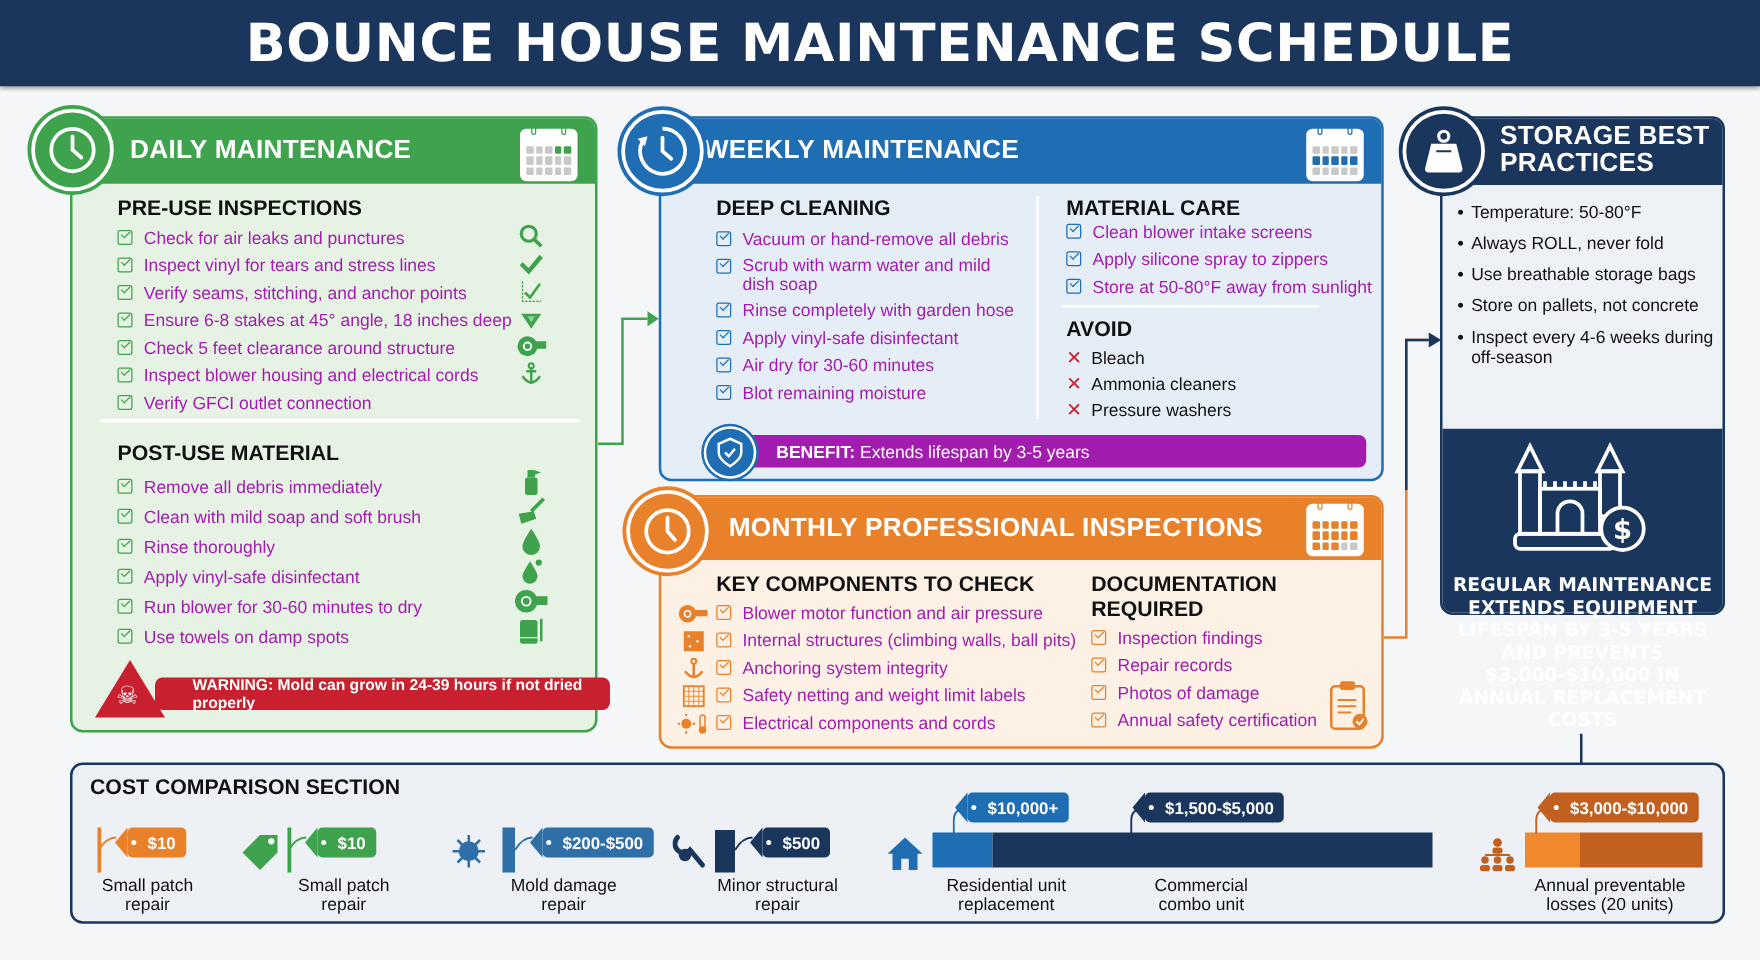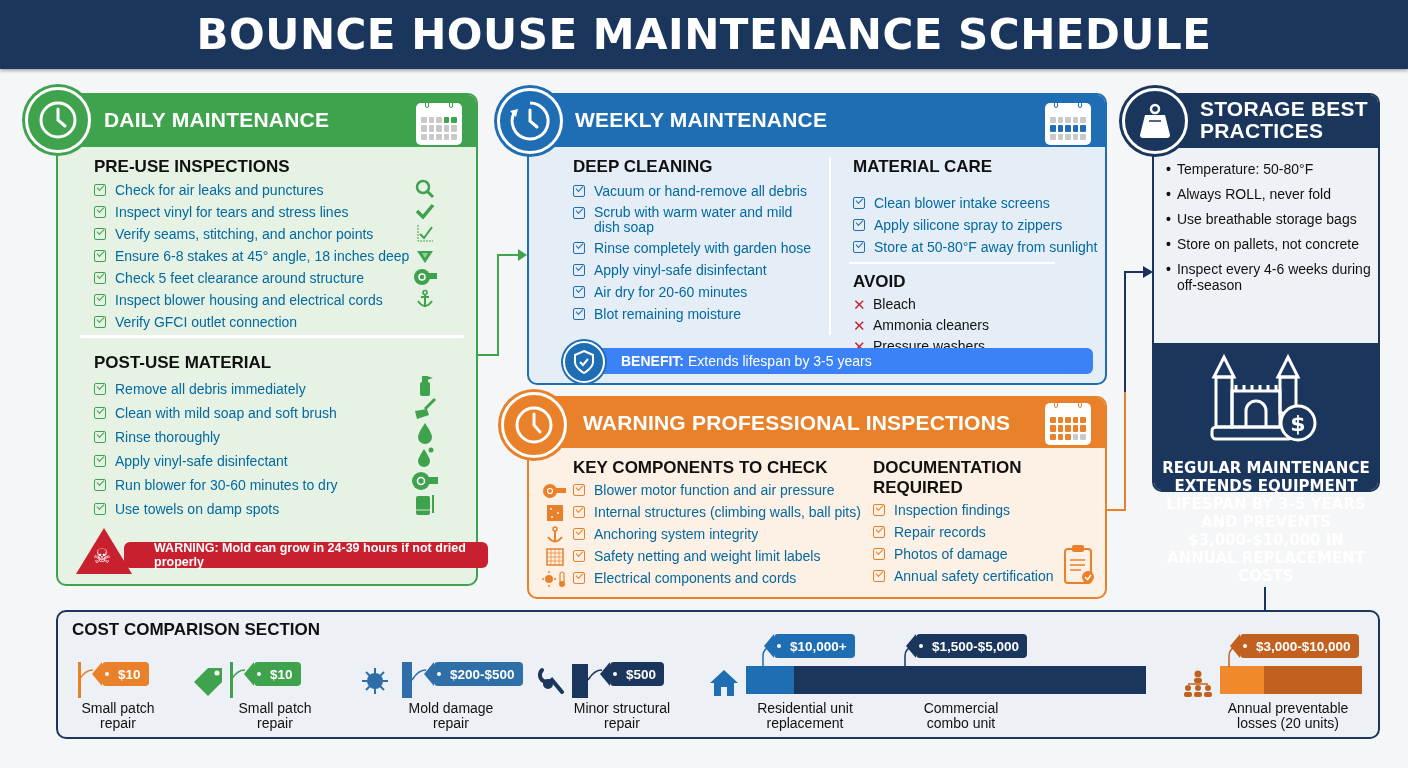--- a/index.html
+++ b/index.html
@@ -44,21 +44,21 @@
   .cal-icon .cal-grid { position:absolute; left:5px; top:14px; right:5px; bottom:5px;
     display:grid; grid-template-columns: repeat(5, 1fr); gap:2px; }
   .cal-icon .cal-grid span { background:#c9c9c9; border-radius:1px; }
   .cal-icon .cal-rings { position:absolute; top:-4px; left:9px; right:9px; height:8px; display:flex; justify-content:space-between; }
   .cal-icon .cal-rings i { width:4px; height:9px; border:1.5px solid #fff; border-radius:2px; }
 
   .section-title { font-size: 17px; font-weight: 700; color: #111; font-family: "Liberation Sans", sans-serif; }
   .check-list { list-style: none; }
   .check-list li {
     display: flex; align-items: flex-start; font-size: 14px; line-height: 17px;
-    color: #0369a1; margin-bottom: 5px;
+    color: #a21caf; margin-bottom: 5px;
   }
   .cb {
     flex: 0 0 auto; width: 12px; height: 12px; border: 1.5px solid; border-radius: 2px;
     margin-right: 9px; margin-top: 2px; position: relative;
   }
   .cb::after {
     content: ""; position: absolute; left: 2px; top: 0px; width: 6px; height: 3px;
     border-left: 1.5px solid; border-bottom: 1.5px solid; border-color: inherit;
     transform: rotate(-45deg);
   }
@@ -84,21 +84,21 @@
   }
   .warning-skull { position: absolute; left: 35px; top: 449px; color: #fff; font-size: 20px; }
 
   
   #weekly { left: 527px; top: 93px; width: 580px; height: 292px; border-color: #1f6db3; background: #e5eef7; }
   #weekly .panel-head { background: #1f6db3; }
   #weekly .cb { border-color: #1f6db3; color: #1f6db3; }
   .weekly-clock { left: -32px; top: -7px; background: #1f6db3; box-shadow: 0 0 0 3px #1f6db3; }
   .benefit-bar {
     position: absolute; left: 44px; top: 253px; width: 520px; height: 26px;
-    background: #3b82f6; border-radius: 6px; color: #fff; font-size: 14px;
+    background: #a21caf; border-radius: 6px; color: #fff; font-size: 14px;
     display: flex; align-items: center; padding-left: 48px;
   }
   .benefit-bar b { margin-right: 4px; }
   .shield-badge {
     position: absolute; left: 34px; top: 246px; width: 42px; height: 42px; border-radius: 50%;
     background: #1f6db3; border: 2px solid #fff; box-shadow: 0 0 0 2px #1f6db3;
     display:flex; align-items:center; justify-content:center;
   }
   .x-list { list-style: none; }
   .x-list li { font-size: 14px; line-height: 17px; margin-bottom: 4px; display:flex; align-items:center; }
@@ -326,21 +326,21 @@
 
   <div class="warning-tri"></div>
   <div class="warning-skull">☠</div>
   <div class="warning-bar" style="left:66px;">
     <span>WARNING: Mold can grow in 24-39 hours if not dried properly</span>
   </div>
 </div>
 
 <div class="panel" id="weekly">
   <div class="panel-head">
-    <span class="ptitle" style="left:46px;text-align:right;">WEEKLY MAINTENANCE</span>
+    <span class="ptitle" style="left:34px;text-align:right;">WEEKLY MAINTENANCE</span>
     <div class="cal-icon" style="right:14px;">
       <div class="cal-rings">
           <i style="border-color:#1f6db3"></i>
           <i style="border-color:#1f6db3"></i>
         </div>
       <div class="cal-grid">
           <span></span>
           <span></span>
           <span></span>
           <span></span>
@@ -380,32 +380,32 @@
       <li>
           <span class="cb"></span>
           <span>Rinse completely with garden hose</span>
         </li>
       <li>
           <span class="cb"></span>
           <span>Apply vinyl-safe disinfectant</span>
         </li>
       <li>
           <span class="cb"></span>
-          <span>Air dry for 20-60 minutes</span>
+          <span>Air dry for 30-60 minutes</span>
         </li>
       <li>
           <span class="cb"></span>
           <span>Blot remaining moisture</span>
         </li>
     </ul>
   </div>
   <div style="position:absolute;left:300px;top:62px;width:2px;height:178px;background:#fff;"></div>
 
   <div style="position:absolute;left:324px;top:62px;width:250px;">
-    <div class="section-title" style="margin-bottom:18px;">MATERIAL CARE</div>
+    <div class="section-title" style="margin-bottom:0;">MATERIAL CARE</div>
     <ul class="check-list">
       <li>
           <span class="cb"></span>
           <span>Clean blower intake screens</span>
         </li>
       <li>
           <span class="cb"></span>
           <span>Apply silicone spray to zippers</span>
         </li>
       <li>
@@ -438,21 +438,21 @@
   <div class="shield-badge">
     <svg width="24" height="26">
         <path d="M12,2 L21,6 L21,13 C21,19 12,24 12,24 C12,24 3,19 3,13 L3,6 Z" fill="none" stroke="#fff" stroke-width="2"></path>
         <polyline points="8,13 11,16 16,10" fill="none" stroke="#fff" stroke-width="2"></polyline>
       </svg>
   </div>
 </div>
 
 <div class="panel" id="monthly">
   <div class="panel-head">
-    <span class="ptitle">WARNING PROFESSIONAL INSPECTIONS</span>
+    <span class="ptitle">MONTHLY PROFESSIONAL INSPECTIONS</span>
     <div class="cal-icon" style="right:14px;top:5px;">
       <div class="cal-rings">
           <i style="border-color:#e8812a"></i>
           <i style="border-color:#e8812a"></i>
         </div>
       <div class="cal-grid">
           <span style="background:#e8812a"></span>
           <span style="background:#e8812a"></span>
           <span style="background:#e8812a"></span>
           <span style="background:#e8812a"></span>

